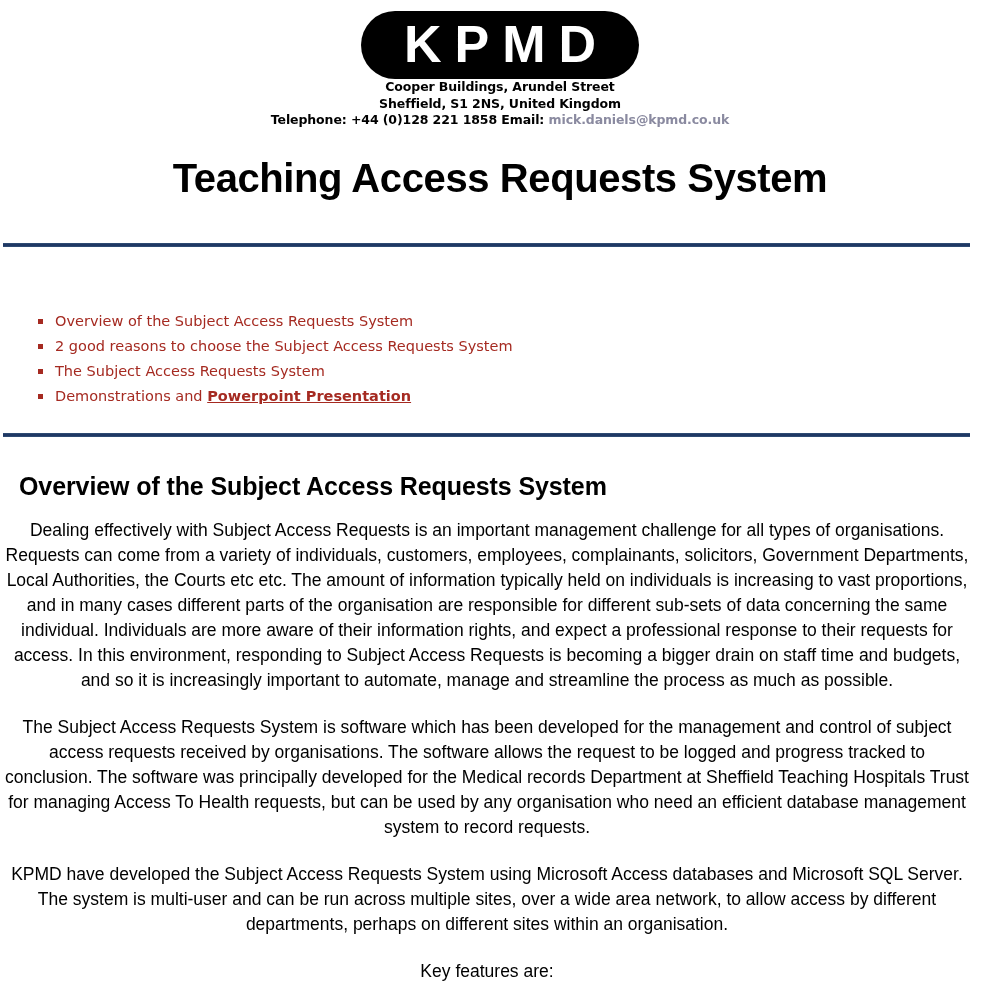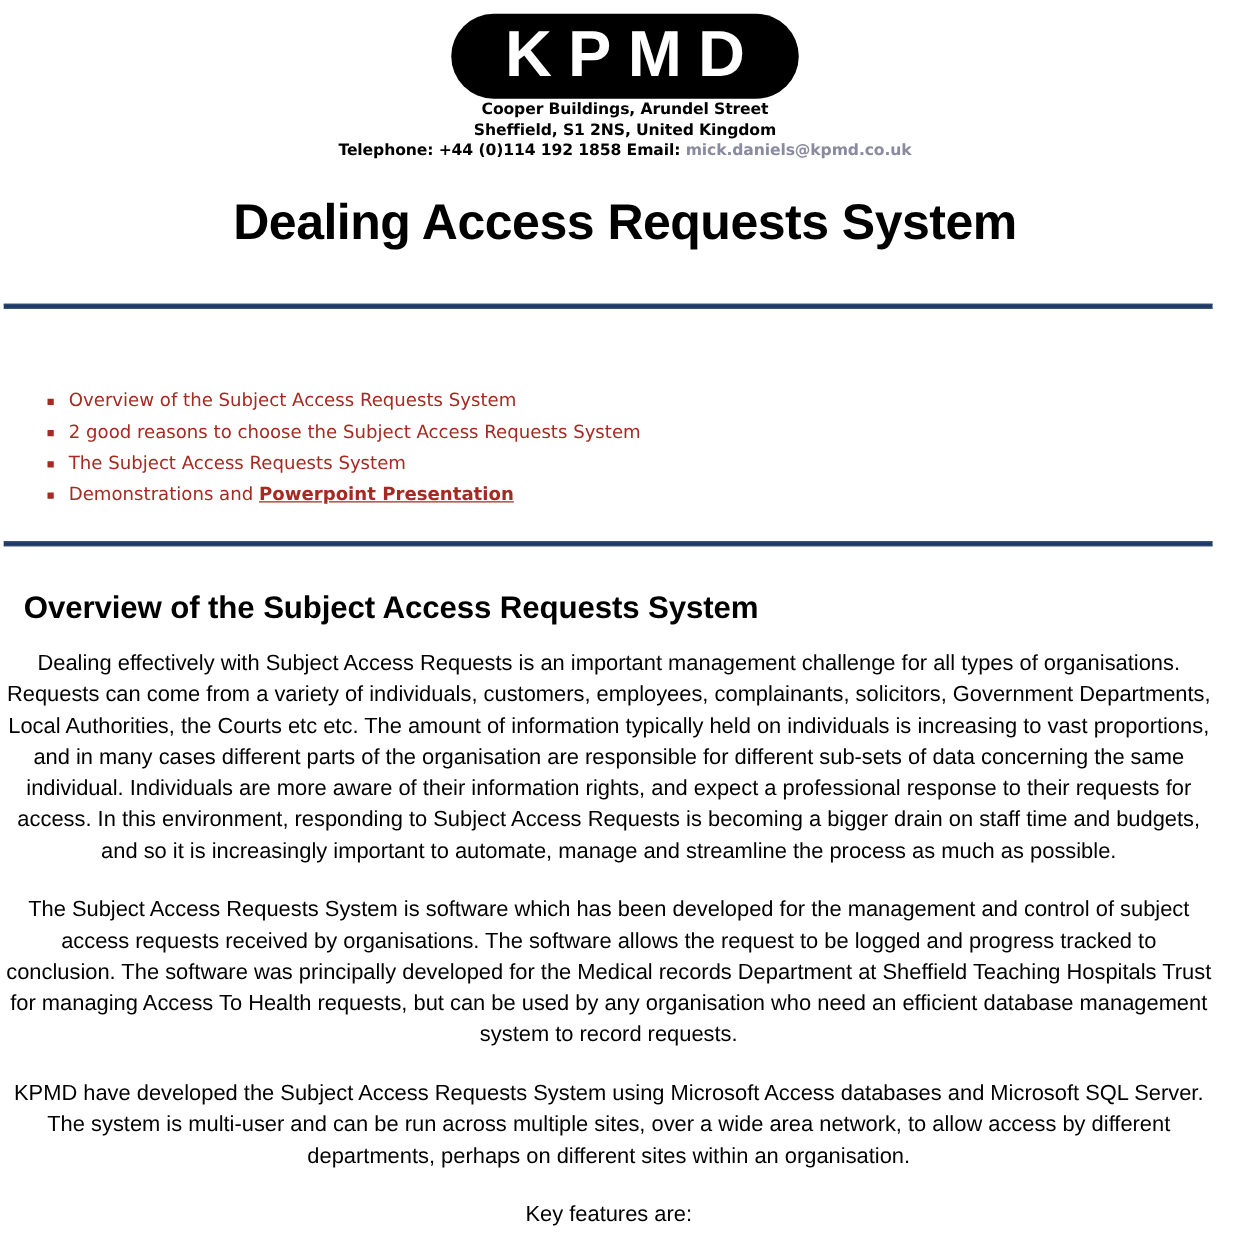--- a/index.html
+++ b/index.html
@@ -157,25 +157,25 @@
 
 <div class="page">
 
   <div class="header">
     <div class="logo-pill">
       <span class="logo-text">KPMD</span>
     </div>
     <div class="contact">
       <span class="contact-line">Cooper Buildings, Arundel Street</span>
       <span class="contact-line">Sheffield, S1 2NS, United Kingdom</span>
-      <span class="contact-line"><span>Telephone: +44 (0)114 192 1858 Email:</span> <a class="email-link" href="#">mick.daniels@kpmd.co.uk</a></span>
+      <span class="contact-line"><span>Telephone: +44 (0)128 221 1858 Email:</span> <a class="email-link" href="#">mick.daniels@kpmd.co.uk</a></span>
     </div>
   </div>
 
-  <h1 class="doc-title">Dealing Access Requests System</h1>
+  <h1 class="doc-title">Teaching Access Requests System</h1>
 
   <div class="rule rule-top"></div>
 
   <ul class="toc">
     <li><span>Overview of the Subject Access Requests System</span></li>
     <li><span>2 good reasons to choose the Subject Access Requests System</span></li>
     <li><span>The Subject Access Requests System</span></li>
     <li><span>Demonstrations and </span><a class="ppt-link" href="#">Powerpoint Presentation</a></li>
   </ul>
 

